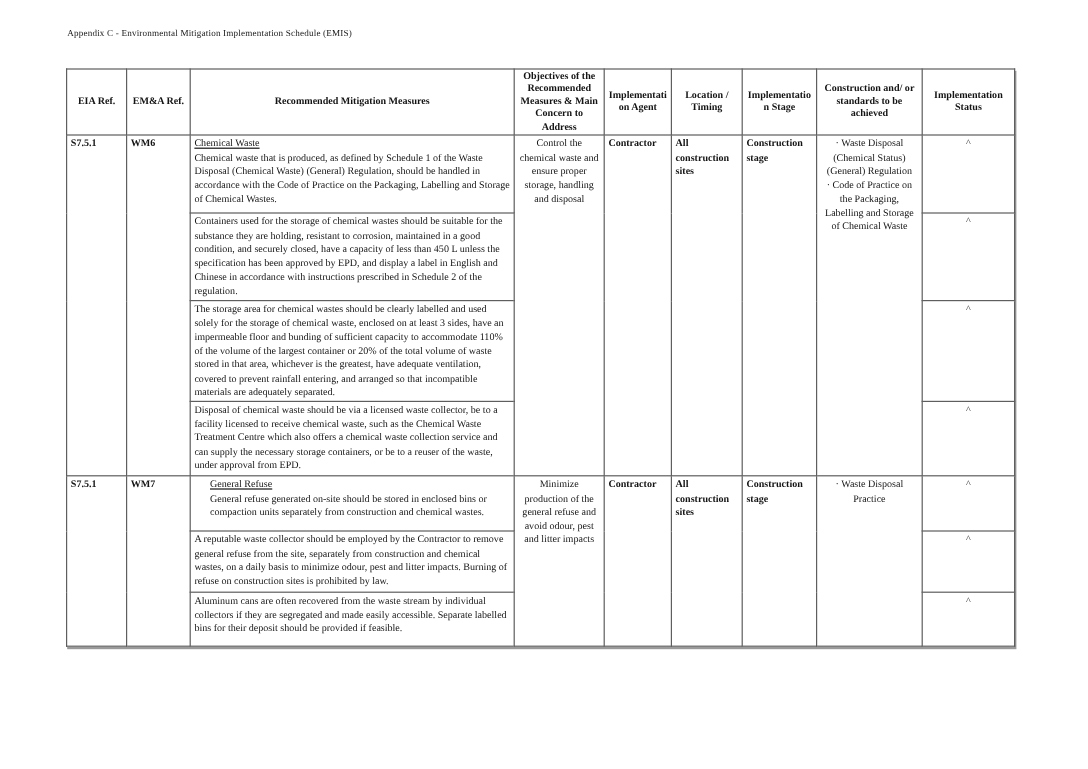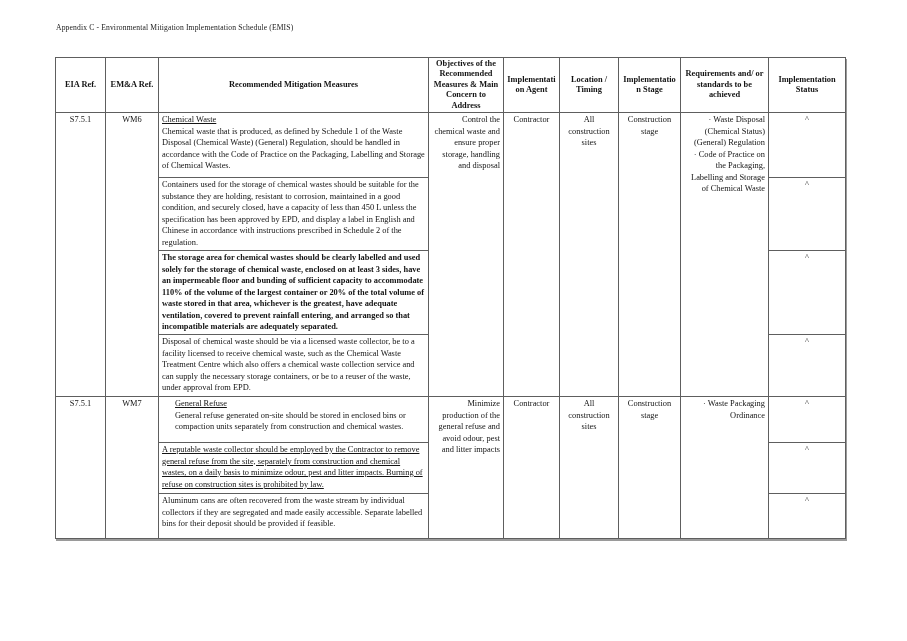--- a/index.html
+++ b/index.html
@@ -24,22 +24,22 @@
     font-size:8.4px; line-height:11.5px;
     padding:1px 3px;
     overflow:hidden;
     color:#141414;
     overflow-wrap:break-word;
   }
   table.emis thead th {
     font-weight:bold; text-align:center; vertical-align:middle;
     line-height:10.4px; height:51px; padding:1px 2px;margin-left:40px;
   }
-  td.c-center { text-align:center; }
-  td.c-left { text-align:right; }
+  td.c-center { text-align:left;font-weight:bold; }
+  td.c-left { text-align:center; }
   td.c-measure { text-align:left; }
   td.c-status { text-align:center; }
   .m-head { text-decoration:underline; }
   .req-item { margin:0 0 0 0; }
   .footer-pagenum {
     position:absolute; top:604px; left:0; width:907px; text-align:center;
     font-size:8px; color:#1a1a1a;
   }
   .footer-company {
     position:absolute; top:604px; right:62px;
@@ -67,21 +67,21 @@
     </colgroup>
     <thead>
       <tr>
         <th>EIA Ref.</th>
         <th>EM&amp;A Ref.</th>
         <th>Recommended Mitigation Measures</th>
         <th>Objectives of the Recommended Measures &amp; Main Concern to Address</th>
         <th>Implementation Agent</th>
         <th>Location / Timing</th>
         <th>Implementation Stage</th>
-        <th>Requirements and/ or standards to be achieved</th>
+        <th>Construction and/ or standards to be achieved</th>
         <th>Implementation Status</th>
       </tr>
     </thead>
     <tbody id="table-body">
         <tr>
           <td class="c-center" rowspan="4">S7.5.1</td>
           <td class="c-center" rowspan="4">WM6</td>
           <td class="c-measure" style="height: 62px;">
             <div class="m-head">Chemical Waste</div>
             <div>Chemical waste that is produced, as defined by Schedule 1 of the Waste Disposal (Chemical Waste) (General) Regulation, should be handled in accordance with the Code of Practice on the Packaging, Labelling and Storage of Chemical Wastes.</div>
@@ -96,21 +96,21 @@
           </td>
           <td class="c-status">^</td>
         </tr>
         <tr>
           <td class="c-measure" style="height: 70px;">
             <div>Containers used for the storage of chemical wastes should be suitable for the substance they are holding, resistant to corrosion, maintained in a good condition, and securely closed, have a capacity of less than 450 L unless the specification has been approved by EPD, and display a label in English and Chinese in accordance with instructions prescribed in Schedule 2 of the regulation.</div>
           </td>
           <td class="c-status">^</td>
         </tr>
         <tr>
-          <td class="c-measure" style="height: 81px; font-weight: bold;">
+          <td class="c-measure" style="height: 81px;">
             <div>The storage area for chemical wastes should be clearly labelled and used solely for the storage of chemical waste, enclosed on at least 3 sides, have an impermeable floor and bunding of sufficient capacity to accommodate 110% of the volume of the largest container or 20% of the total volume of waste stored in that area, whichever is the greatest, have adequate ventilation, covered to prevent rainfall entering, and arranged so that incompatible materials are adequately separated.</div>
           </td>
           <td class="c-status">^</td>
         </tr>
         <tr>
           <td class="c-measure" style="height: 59px;">
             <div>Disposal of chemical waste should be via a licensed waste collector, be to a facility licensed to receive chemical waste, such as the Chemical Waste Treatment Centre which also offers a chemical waste collection service and can supply the necessary storage containers, or be to a reuser of the waste, under approval from EPD.</div>
           </td>
           <td class="c-status">^</td>
         </tr>
@@ -119,26 +119,26 @@
           <td class="c-center" rowspan="3">WM7</td>
           <td class="c-measure" style="height: 43px; padding-left: 16px;">
             <div class="m-head">General Refuse</div>
             <div>General refuse generated on-site should be stored in enclosed bins or compaction units separately from construction and chemical wastes.</div>
           </td>
           <td class="c-left" rowspan="3">Minimize production of the general refuse and avoid odour, pest and litter impacts</td>
           <td class="c-center" rowspan="3">Contractor</td>
           <td class="c-center" rowspan="3">All construction sites</td>
           <td class="c-center" rowspan="3">Construction stage</td>
           <td class="c-left" rowspan="3">
-            <div class="req-item">· Waste Packaging Ordinance</div>
+            <div class="req-item">· Waste Disposal Practice</div>
           </td>
           <td class="c-status">^</td>
         </tr>
         <tr>
-          <td class="c-measure" style="height: 48px; text-decoration: underline;">
+          <td class="c-measure" style="height: 48px;">
             <div>A reputable waste collector should be employed by the Contractor to remove general refuse from the site, separately from construction and chemical wastes, on a daily basis to minimize odour, pest and litter impacts.  Burning of refuse on construction sites is prohibited by law.</div>
           </td>
           <td class="c-status">^</td>
         </tr>
         <tr>
           <td class="c-measure" style="height: 42px;">
             <div>Aluminum cans are often recovered from the waste stream by individual collectors if they are segregated and made easily accessible.  Separate labelled bins for their deposit should be provided if feasible.</div>
           </td>
           <td class="c-status">^</td>
         </tr>

